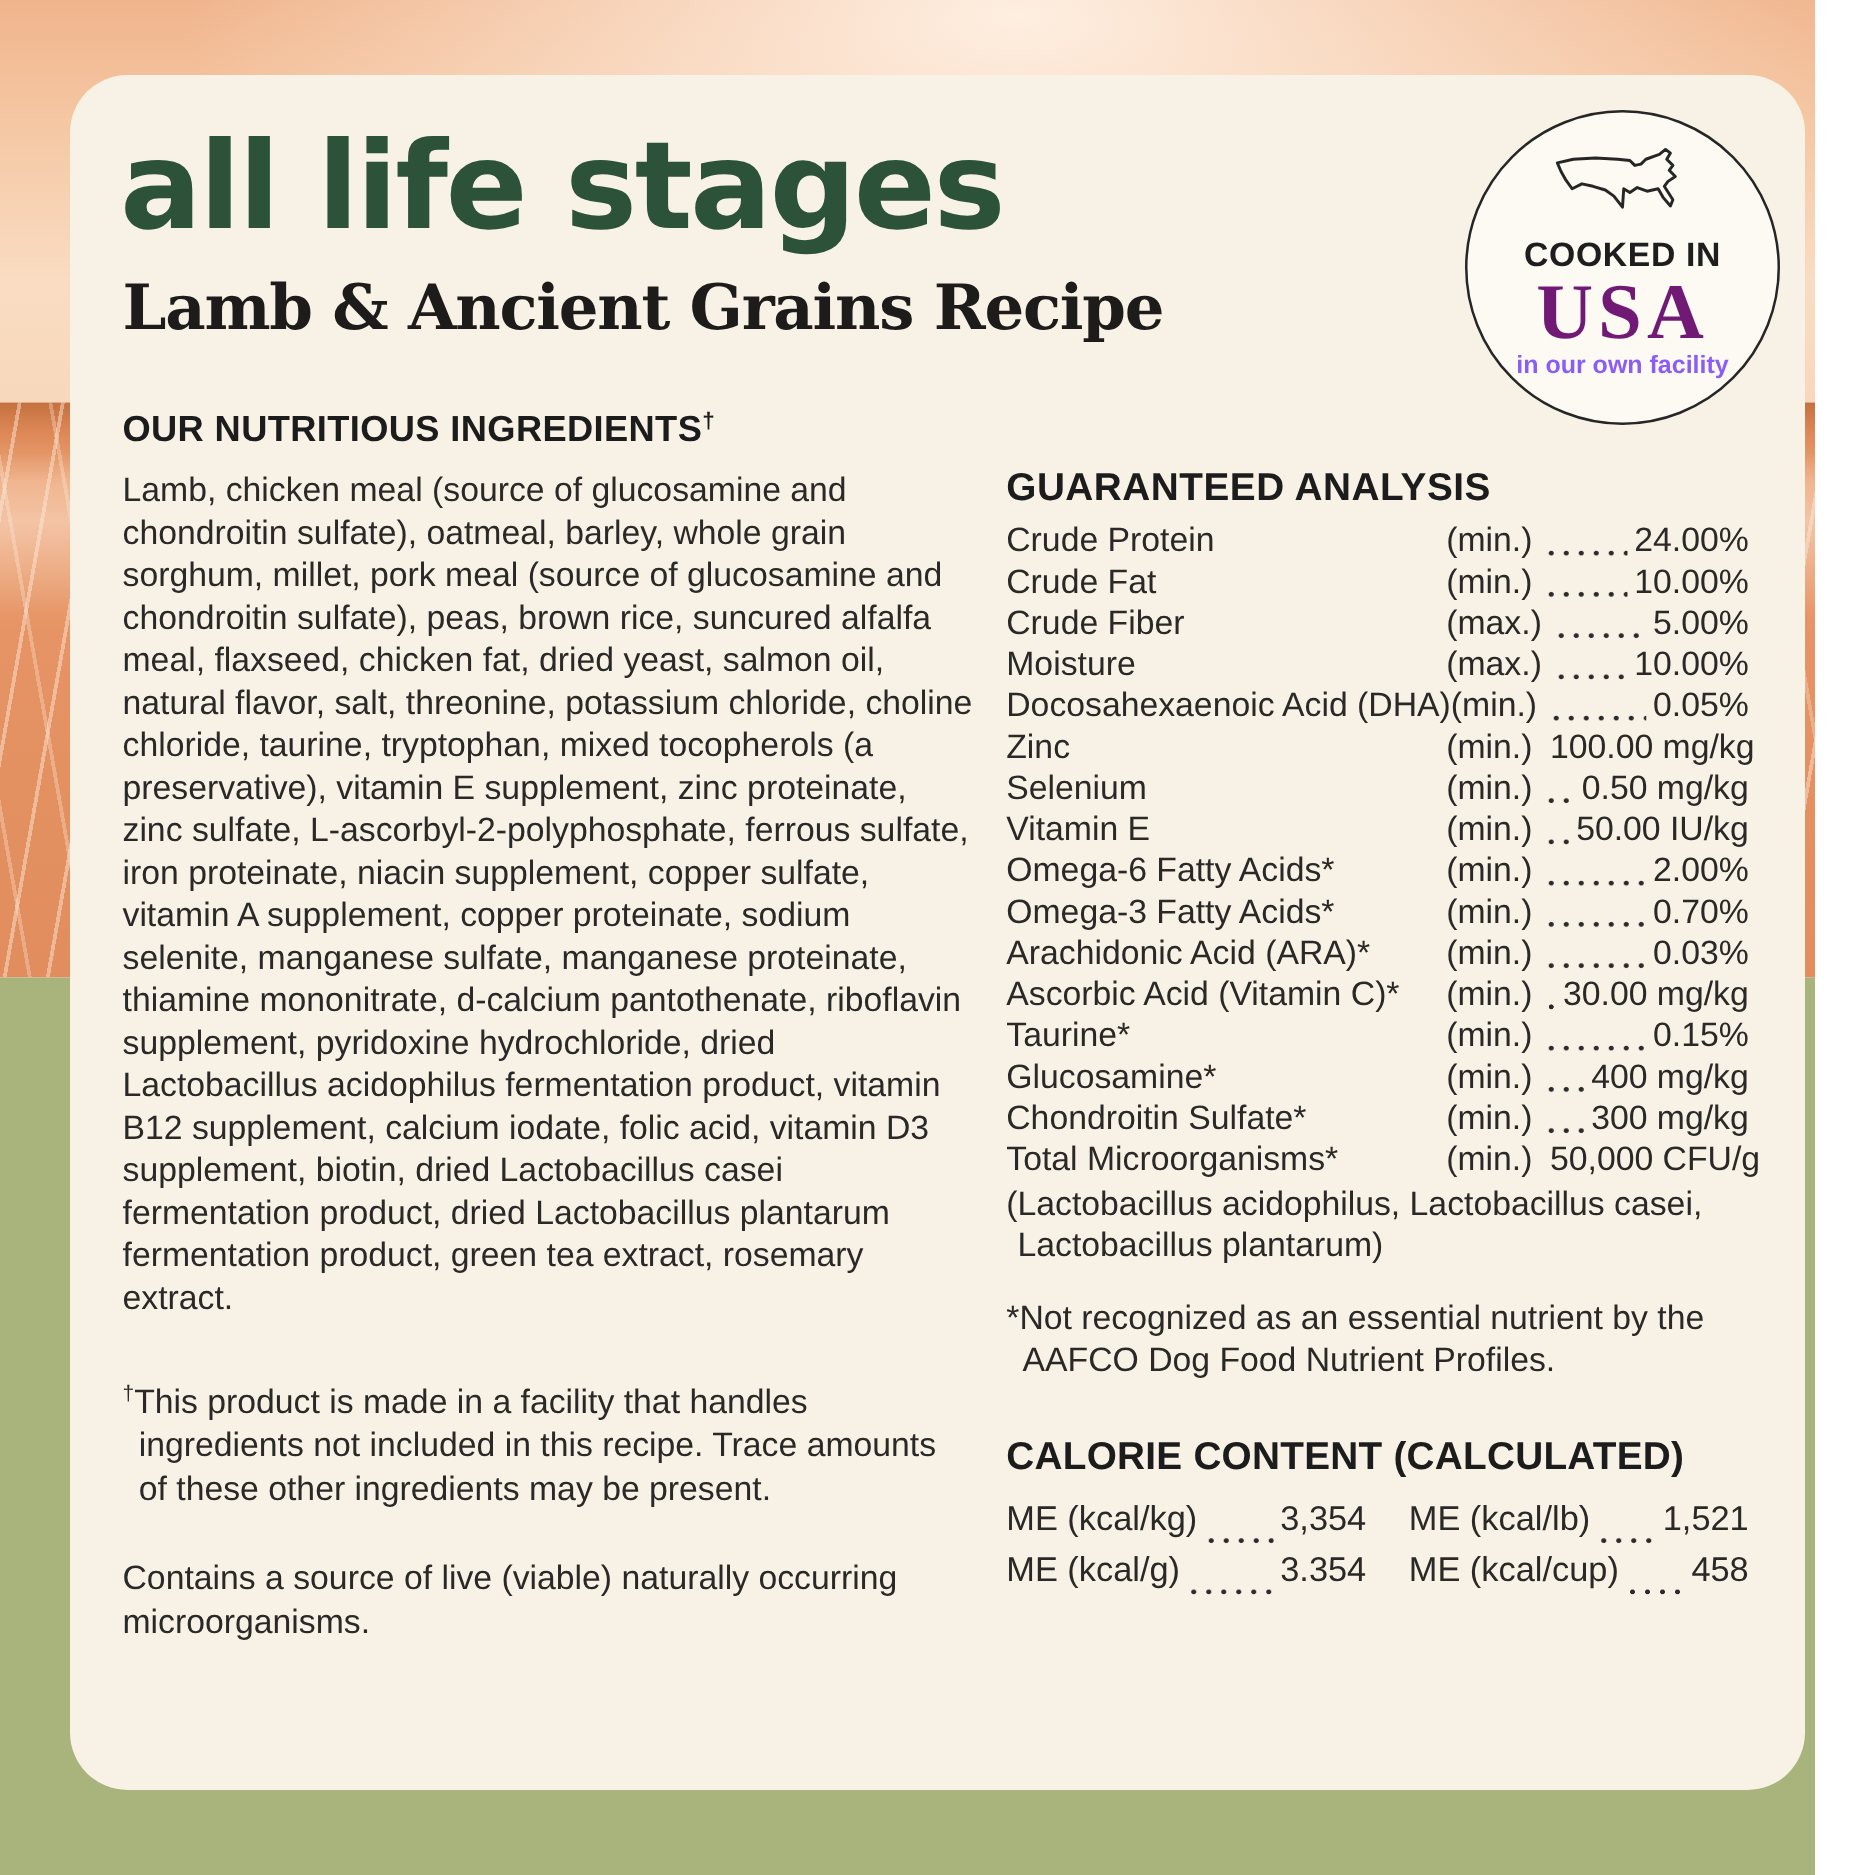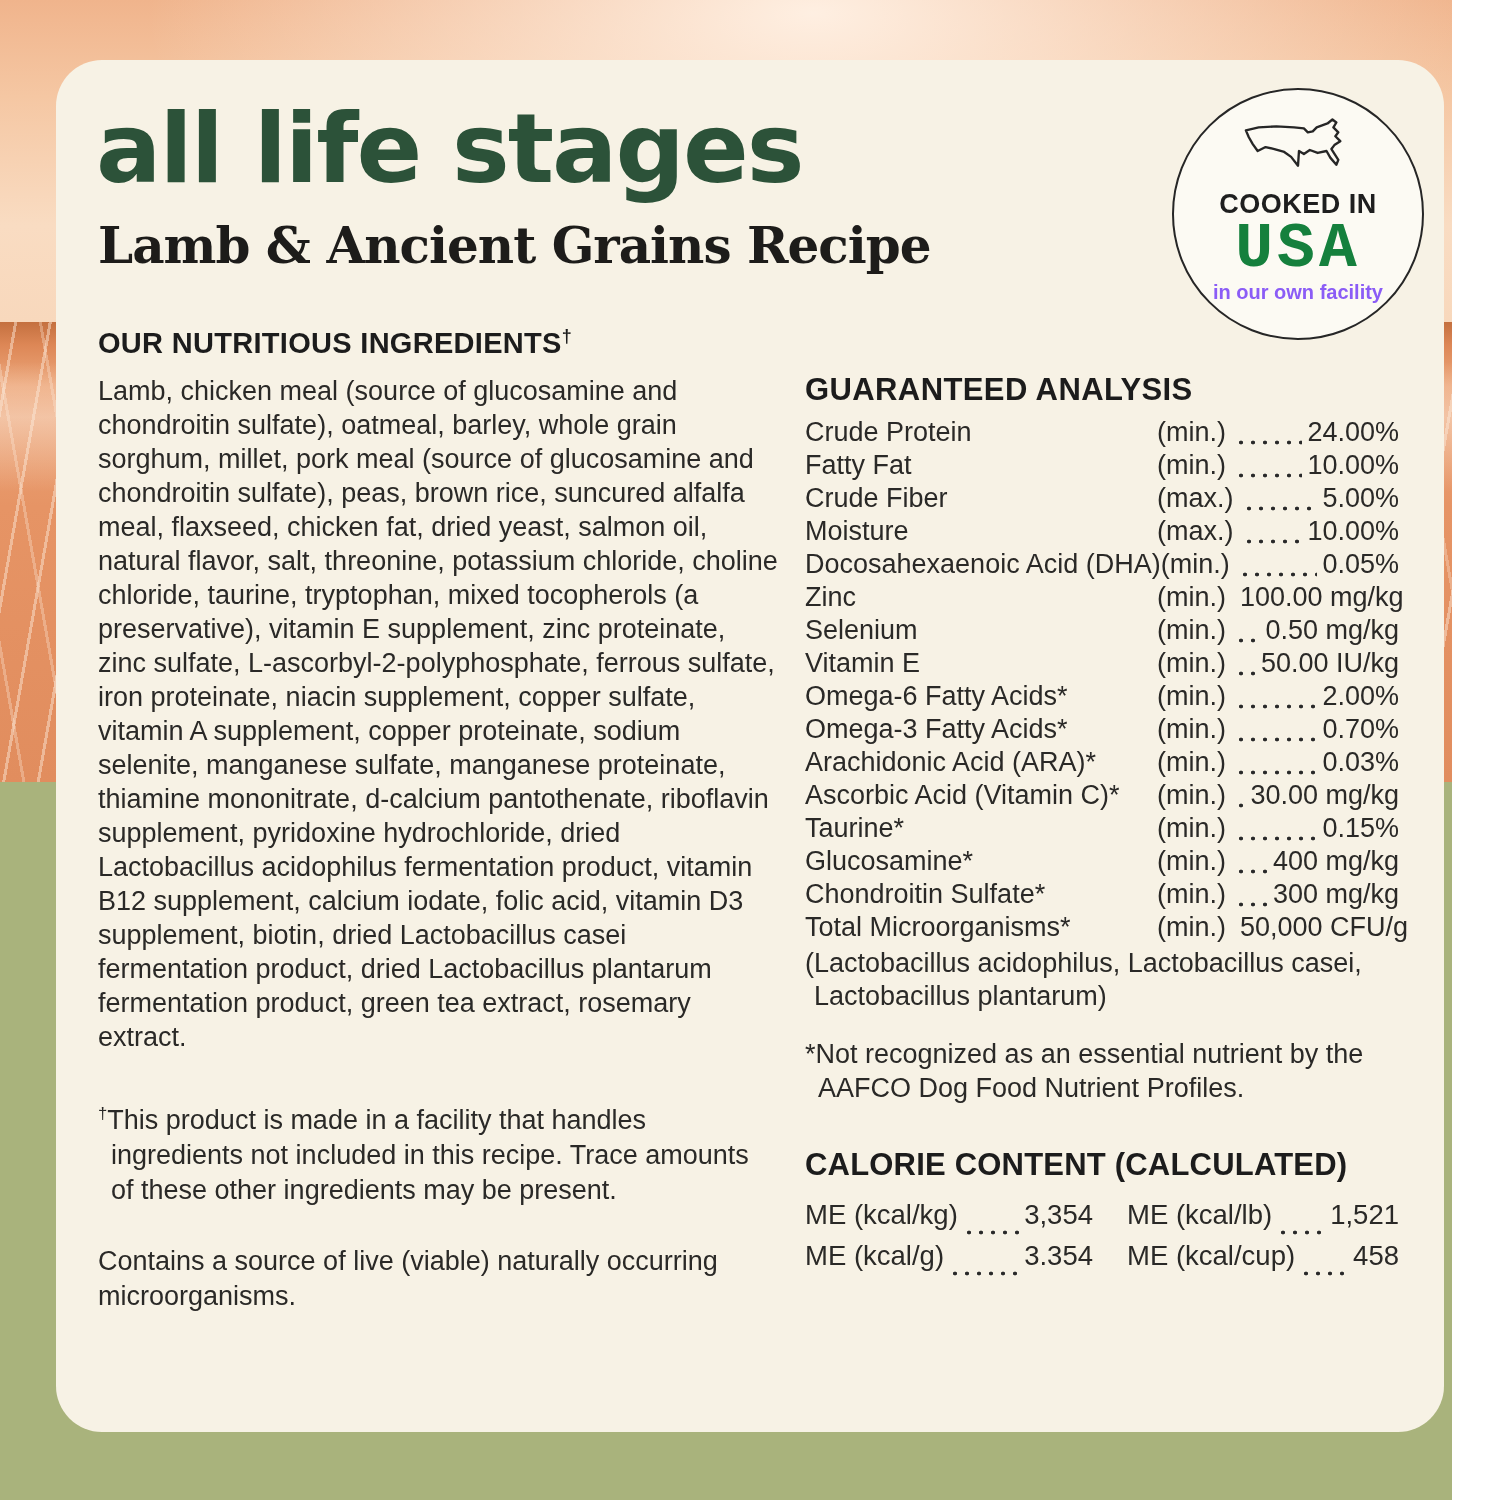--- a/index.html
+++ b/index.html
@@ -27,22 +27,22 @@
   .h1{position:absolute;left:40px;top:40px;font-family:"DejaVu Sans", sans-serif;
     font-weight:bold;font-size:97px;line-height:1.02;letter-spacing:-2px;color:#2c5239;}
   .h2{position:absolute;left:42px;top:156px;font-family:"DejaVu Serif", serif;
     font-weight:bold;font-size:50px;letter-spacing:-1px;color:#1d1c1a;}
 
   
   .badge{position:absolute;left:1116px;top:28px;width:252px;height:252px;border-radius:50%;
     background:#fcfaf3;border:2.5px solid #262626;text-align:center;box-sizing:border-box;}
   .badge svg{display:block;margin:24px auto 2px auto;}
   .badge-l1{font-size:27px;font-weight:bold;letter-spacing:.5px;color:#1e1e1e;line-height:1.05;}
-  .badge-l2{font-size:63px;font-weight:bold;letter-spacing:4px;color:#15803d;line-height:1.0;
-    font-family:Liberation Mono, monospace;}
+  .badge-l2{font-size:63px;font-weight:bold;letter-spacing:4px;color:#701a75;line-height:1.0;
+    font-family:Liberation Serif, serif;}
   .badge-l3{font-size:20px;font-weight:bold;color:#8b5cf6;line-height:1.1;}
 
   
   .left-col{position:absolute;left:42px;top:266px;width:680px;}
   .sec-h{font-size:29px;font-weight:bold;letter-spacing:.3px;color:#1c1c1c;}
   .sec-h sup{font-size:.62em;}
   .body-txt{font-size:27px;line-height:34px;color:#2a2927;}
   .ingredients-p{margin:14px 0 0 0;}
   .fn{padding-left:13px;text-indent:-13px;}
   .fn1{margin:42px 0 0 0;line-height:35px;}
@@ -107,21 +107,21 @@
     <div class="right-col">
       <div class="ga-h">GUARANTEED ANALYSIS</div>
       <div class="ga-table">
           <div class="ga-row">
             <span class="ga-label">Crude Protein</span>
             <span class="ga-min">(min.)</span>
             <span class="leader"></span>
             <span class="ga-val">24.00%</span>
           </div>
           <div class="ga-row">
-            <span class="ga-label">Fatty Fat</span>
+            <span class="ga-label">Crude Fat</span>
             <span class="ga-min">(min.)</span>
             <span class="leader"></span>
             <span class="ga-val">10.00%</span>
           </div>
           <div class="ga-row">
             <span class="ga-label">Crude Fiber</span>
             <span class="ga-min">(max.)</span>
             <span class="leader"></span>
             <span class="ga-val">5.00%</span>
           </div>

